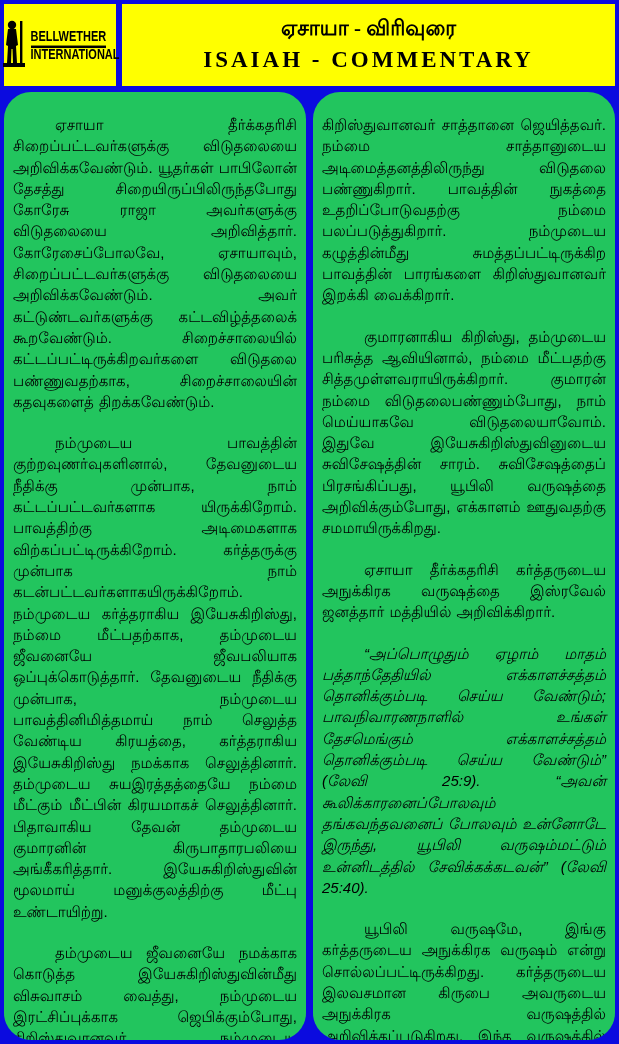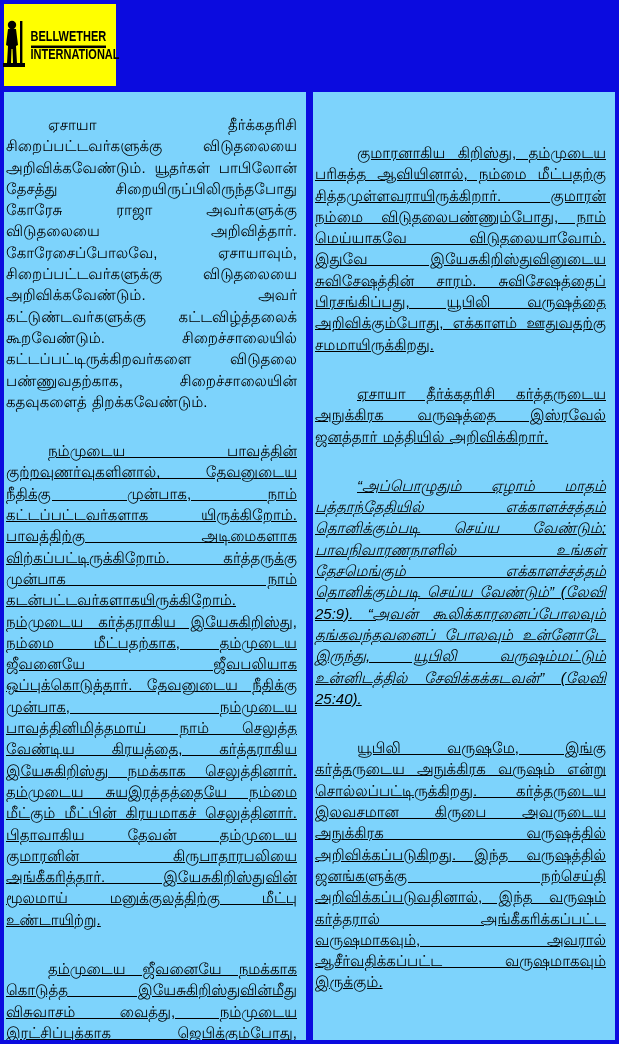--- a/index.html
+++ b/index.html
@@ -43,34 +43,35 @@
   }
   .title-english{
     font-weight:600;font-size:23px;letter-spacing:3px;line-height:1.1;
     font-family:"Liberation Serif","DejaVu Serif",serif;
   }
   .body-row{
     position:absolute;top:92px;left:4px;right:4px;bottom:4px;
     display:flex;gap:7px;
   }
   .column{
-    flex:1;background:#7dd3fc;
-    padding:22px 9px 10px 2px;
+    flex:1;background:#22c55e;
+    padding:22px 9px 10px 9px;
     box-sizing:border-box;
     overflow:hidden;
+    border-radius:27px;
   }
   .column p{
     margin:0;
     font-size:15px;
     line-height:1.42;
     text-align:justify;
     text-indent:42px;
     word-spacing:1px;
   }
-  .column p.gap{margin-top:28px;text-decoration:underline;}
+  .column p.gap{margin-top:20px;}
   .column p.no-indent{text-indent:0;}
   .column p.quote{font-style:italic;}
 </style>
 </head>
 <body>
 
 <div class="page">
 
   <div class="header-row">
 
@@ -80,33 +81,38 @@
         <path d="M7 10 L15 10 L17 26 L15 27 L16 44 L12 44 L11.5 30 L10.5 30 L10 44 L6 44 L7 27 L5 26 Z" fill="#000"></path>
         <rect x="19" y="2" width="2.4" height="44" fill="#000"></rect>
         <rect x="2" y="44" width="22" height="4" fill="#000"></rect>
       </svg>
       <div class="logo-text">
         <span class="logo-line1">BELLWETHER</span>
         <span class="logo-line2">INTERNATIONAL</span>
       </div>
     </div>
 
+    <div class="title-box">
+      <div class="title-tamil">ஏசாயா - விரிவுரை</div>
+      <div class="title-english">ISAIAH - COMMENTARY</div>
+    </div>
 
 
   </div>
 
   <div class="body-row">
 
     <div class="column">
       <p>ஏசாயா தீர்க்கதரிசி சிறைப்பட்டவர்களுக்கு விடுதலையை அறிவிக்கவேண்டும். யூதர்கள் பாபிலோன் தேசத்து சிறையிருப்பிலிருந்தபோது கோரேசு ராஜா அவர்களுக்கு விடுதலையை அறிவித்தார். கோரேசைப்போலவே, ஏசாயாவும், சிறைப்பட்டவர்களுக்கு விடுதலையை அறிவிக்கவேண்டும். அவர் கட்டுண்டவர்களுக்கு கட்டவிழ்த்தலைக் கூறவேண்டும். சிறைச்சாலையில் கட்டப்பட்டிருக்கிறவர்களை விடுதலை பண்ணுவதற்காக, சிறைச்சாலையின் கதவுகளைத் திறக்கவேண்டும்.</p>
       <p class="gap">நம்முடைய பாவத்தின் குற்றவுணர்வுகளினால், தேவனுடைய நீதிக்கு முன்பாக, நாம் கட்டப்பட்டவர்களாக யிருக்கிறோம். பாவத்திற்கு அடிமைகளாக விற்கப்பட்டிருக்கிறோம். கர்த்தருக்கு முன்பாக நாம் கடன்பட்டவர்களாகயிருக்கிறோம். நம்முடைய கர்த்தராகிய இயேசுகிறிஸ்து, நம்மை மீட்பதற்காக, தம்முடைய ஜீவனையே ஜீவபலியாக ஒப்புக்கொடுத்தார். தேவனுடைய நீதிக்கு முன்பாக, நம்முடைய பாவத்தினிமித்தமாய் நாம் செலுத்த வேண்டிய கிரயத்தை, கர்த்தராகிய இயேசுகிறிஸ்து நமக்காக செலுத்தினார். தம்முடைய சுயஇரத்தத்தையே நம்மை மீட்கும் மீட்பின் கிரயமாகச் செலுத்தினார். பிதாவாகிய தேவன் தம்முடைய குமாரனின் கிருபாதாரபலியை அங்கீகரித்தார். இயேசுகிறிஸ்துவின் மூலமாய் மனுக்குலத்திற்கு மீட்பு உண்டாயிற்று.</p>
       <p class="gap">தம்முடைய ஜீவனையே நமக்காக கொடுத்த இயேசுகிறிஸ்துவின்மீது விசுவாசம் வைத்து, நம்முடைய இரட்சிப்புக்காக ஜெபிக்கும்போது, கிறிஸ்துவானவர் நம்முடைய ஆத்துமாக்களை இரட்சிக்கிறார். நாம் விசுவாசத்தினால் இரட்சிக்கப்படுகிறோம். நம்முடைய விசுவாசத்தினாலேயே நீதிமான்களாக்கப்படுகிறோம். இயேசு கிறிஸ்துவின் திருஇரத்தத்தினால் நமக்கு பாவமன்னிப்பு உண்டாயிருக்கிறது. அவருடைய இரத்தத்தினால் நாம் கழுவப்பட்டிருக்கும்போது, நமக்கு ஆக்கினைத்தீர்ப்பு இல்லை.</p>
     </div>
 
     <div class="column">
+      <p class="no-indent">கிறிஸ்துவானவர் சாத்தானை ஜெயித்தவர். நம்மை சாத்தானுடைய அடிமைத்தனத்திலிருந்து விடுதலை பண்ணுகிறார். பாவத்தின் நுகத்தை உதறிப்போடுவதற்கு நம்மை பலப்படுத்துகிறார். நம்முடைய கழுத்தின்மீது சுமத்தப்பட்டிருக்கிற பாவத்தின் பாரங்களை கிறிஸ்துவானவர் இறக்கி வைக்கிறார்.</p>
       <p class="gap">குமாரனாகிய கிறிஸ்து, தம்முடைய பரிசுத்த ஆவியினால், நம்மை மீட்பதற்கு சித்தமுள்ளவராயிருக்கிறார். குமாரன் நம்மை விடுதலைபண்ணும்போது, நாம் மெய்யாகவே விடுதலையாவோம். இதுவே இயேசுகிறிஸ்துவினுடைய சுவிசேஷத்தின் சாரம். சுவிசேஷத்தைப் பிரசங்கிப்பது, யூபிலி வருஷத்தை அறிவிக்கும்போது, எக்காளம் ஊதுவதற்கு சமமாயிருக்கிறது.</p>
       <p class="gap">ஏசாயா தீர்க்கதரிசி கர்த்தருடைய அநுக்கிரக வருஷத்தை இஸ்ரவேல் ஜனத்தார் மத்தியில் அறிவிக்கிறார்.</p>
       <p class="gap quote">“அப்பொழுதும் ஏழாம் மாதம் பத்தாந்தேதியில் எக்காளச்சத்தம் தொனிக்கும்படி செய்ய வேண்டும்; பாவநிவாரணநாளில் உங்கள் தேசமெங்கும் எக்காளச்சத்தம் தொனிக்கும்படி செய்ய வேண்டும்” (லேவி 25:9). “அவன் கூலிக்காரனைப்போலவும் தங்கவந்தவனைப் போலவும் உன்னோடே இருந்து, யூபிலி வருஷம்மட்டும் உன்னிடத்தில் சேவிக்கக்கடவன்” (லேவி 25:40).</p>
       <p class="gap">யூபிலி வருஷமே, இங்கு கர்த்தருடைய அநுக்கிரக வருஷம் என்று சொல்லப்பட்டிருக்கிறது. கர்த்தருடைய இலவசமான கிருபை அவருடைய அநுக்கிரக வருஷத்தில் அறிவிக்கப்படுகிறது. இந்த வருஷத்தில் ஜனங்களுக்கு நற்செய்தி அறிவிக்கப்படுவதினால், இந்த வருஷம் கர்த்தரால் அங்கீகரிக்கப்பட்ட வருஷமாகவும், அவரால் ஆசீர்வதிக்கப்பட்ட வருஷமாகவும் இருக்கும்.</p>
     </div>
 
   </div>
 
 </div>
 

